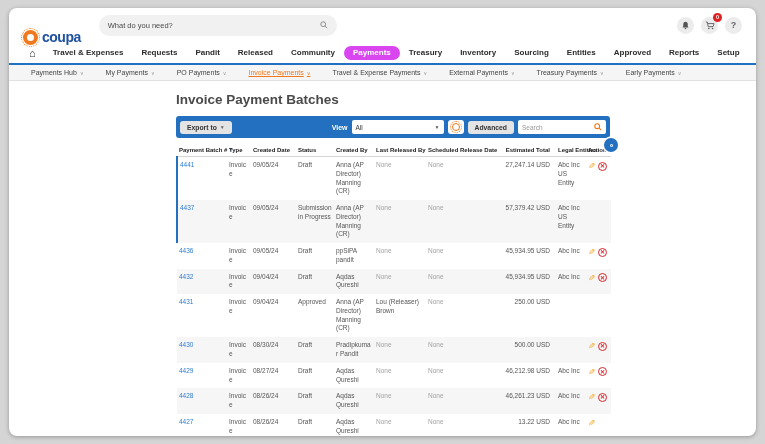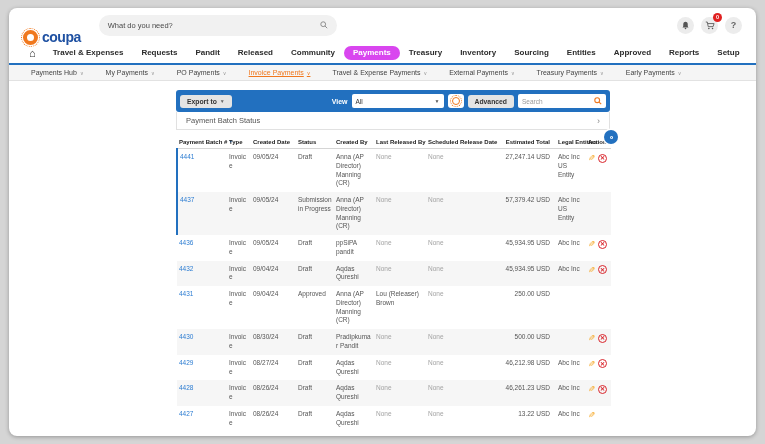--- a/index.html
+++ b/index.html
@@ -228,20 +228,21 @@
         <span>Treasury Payments</span>
         <span class="caret">∨</span>
       </span>
       <span class="subnav-item">
         <span>Early Payments</span>
         <span class="caret">∨</span>
       </span>
     </div>
 
   <div class="content">
+    <div class="page-title">Invoice Payment Batches</div>
 
     <div class="toolbar">
       <button class="tb-btn">
         <span>Export to</span>
         <span class="caret">▼</span>
       </button>
       <div class="tb-spacer"></div>
       <span class="view-label">View</span>
       <div class="view-select">
         <span>All</span>
@@ -255,24 +256,20 @@
       </button>
       <div class="search-box">
         <input type="text" placeholder="Search" style="">
         <svg width="8" height="8" viewBox="0 0 10 10">
           <circle cx="4" cy="4" r="3" fill="none" stroke="#f0781e" stroke-width="1.4"></circle>
           <line x1="6.3" y1="6.3" x2="9" y2="9" stroke="#f0781e" stroke-width="1.4"></line>
         </svg>
       </div>
     </div>
 
-    <div class="status-panel">
-      <span>Payment Batch Status</span>
-      <span class="chev">›</span>
-    </div>
 
     <div class="table-wrap">
       <div class="cfg-circle">‹›</div>
       <table>
         <colgroup>
           <col style="width:50px">
             <col style="width:24px">
             <col style="width:45px">
           <col style="width:38px">
             <col style="width:40px">

